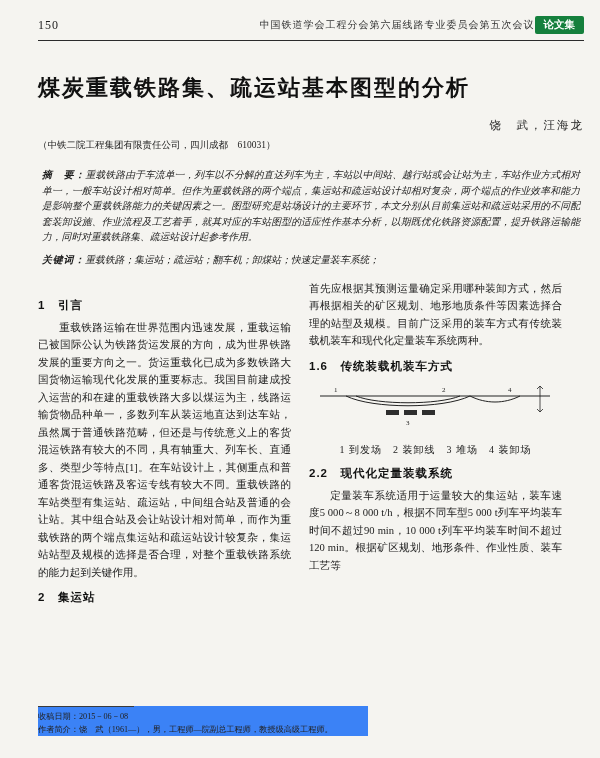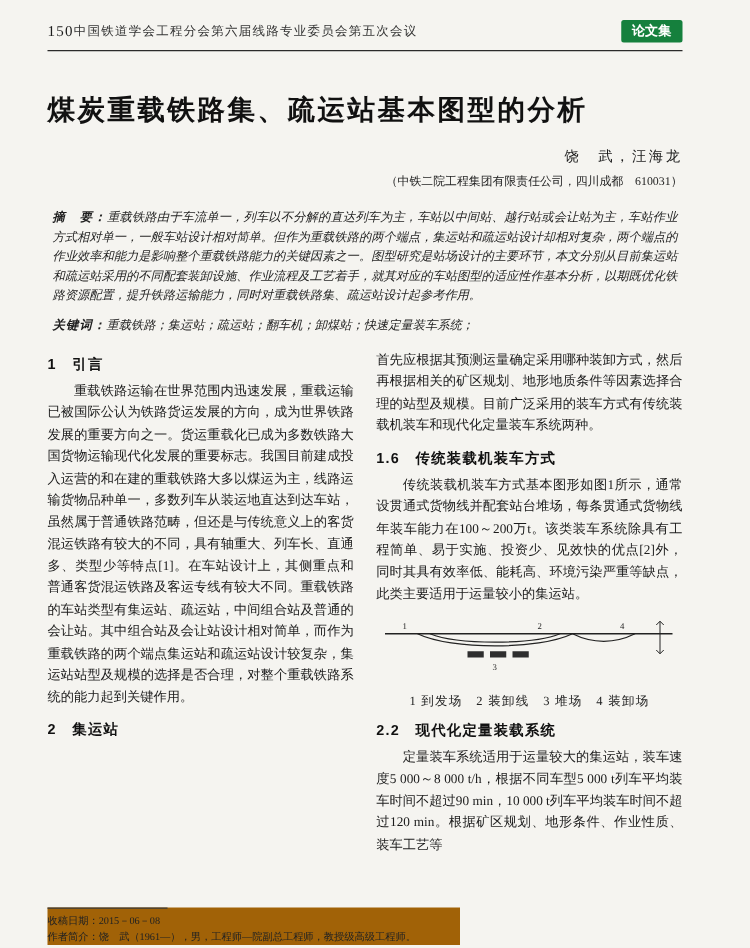--- a/index.html
+++ b/index.html
@@ -2,69 +2,69 @@
 <html><head>
 <meta charset="utf-8">
 <style>
   html,body{margin:0;padding:0}
   body{
     width:600px;height:758px;background:#f1efeb;
     font-family:"Liberation Serif","DejaVu Serif",serif;color:#1c1c1c;
   }
   .page{
     position:relative;width:600px;height:758px;box-sizing:border-box;
-    padding:16px 54px 0 38px;background:#f5f4f0;overflow:hidden;
+    padding:16px 16px 0 38px;background:#f5f4f0;overflow:hidden;
   }
   
   .pg-header{display:flex;align-items:center;border-bottom:1.5px solid #2b2b2b;padding-bottom:6px}
   .pg-num{font-size:12px;letter-spacing:1px}
-  .pg-conf{flex:1;text-align:left;font-size:10px;color:#333;letter-spacing:1px}
+  .pg-conf{flex:1;text-align:right;font-size:10px;color:#333;letter-spacing:1px}
   .pg-badge{
     background:#15803d;color:#fff;font-size:10.5px;font-weight:bold;
     padding:2px 9px;border-radius:2px;font-family:"Liberation Sans","DejaVu Sans",sans-serif;
   }
   
   .title{
     font-size:22px;font-weight:bold;margin:32px 0 0 0;
     letter-spacing:2px;font-family:"Liberation Sans","DejaVu Sans",sans-serif;color:#111;
   }
   .authors{text-align:right;font-size:11.5px;margin-top:15px;letter-spacing:2px}
-  .affiliation{text-align:right;font-size:9.5px;margin-top:6px;color:#222}
+  .affiliation{text-align:left;font-size:9.5px;margin-top:6px;color:#222}
   
   .abstract{
     font-size:9.8px;line-height:15.5px;text-align:justify;margin:15px 4px 0 4px;
     font-style:italic;color:#1e1e1e;
   }
   .abstract b{font-style:italic;letter-spacing:1px}
   .keywords{font-size:9.8px;margin:9px 4px 0 4px;font-style:italic}
   .keywords b{letter-spacing:1px}
   
   .columns{display:flex;gap:18px;margin-top:13px}
   .col{width:253px}
   .col h2{
     font-size:11.5px;font-weight:bold;margin:9px 0 6px 0;
     font-family:"Liberation Sans","DejaVu Sans",sans-serif;color:#111;letter-spacing:1px;
   }
-  .col h2:first-child{margin-top:4px}
+  .col h2:first-child{margin-top:18px}
   .para{
     margin:0;font-size:10.6px;line-height:17.5px;text-align:justify;
     text-indent:2em;color:#1b1b1b;
   }
   .para.noindent{text-indent:0}
   
   .fig{margin:8px 0 4px 0;text-align:center}
   .fig svg{display:block;margin:0 auto}
   .fig-legend{font-size:10px;margin-top:5px;color:#222;letter-spacing:1px}
   .fig-caption{
     font-size:9px;font-weight:bold;margin-top:3px;
     font-family:"Liberation Sans","DejaVu Sans",sans-serif;letter-spacing:1px;
   }
   .fig .mark{font-size:7px;fill:#222;font-family:"Liberation Serif",serif}
   
-  .footnote{position:absolute;left:38px;bottom:2px;width:330px;background:#a16207}
+  .footnote{position:absolute;left:38px;bottom:22px;width:330px;background:#3b82f6}
   .fn-rule{width:96px;border-top:1px solid #3a3a3a;margin-bottom:4px}
   .fn-line{font-size:8.2px;line-height:12.5px;color:#222}
 </style>
 </head>
 <body>
 
 <div class="page">
 
   <header class="pg-header">
     <span class="pg-num">150</span>
@@ -84,21 +84,20 @@
 
     <div class="col">
       <h2>1　引言</h2>
       <p class="para">重载铁路运输在世界范围内迅速发展，重载运输已被国际公认为铁路货运发展的方向，成为世界铁路发展的重要方向之一。货运重载化已成为多数铁路大国货物运输现代化发展的重要标志。我国目前建成投入运营的和在建的重载铁路大多以煤运为主，线路运输货物品种单一，多数列车从装运地直达到达车站，虽然属于普通铁路范畴，但还是与传统意义上的客货混运铁路有较大的不同，具有轴重大、列车长、直通多、类型少等特点[1]。在车站设计上，其侧重点和普通客货混运铁路及客运专线有较大不同。重载铁路的车站类型有集运站、疏运站，中间组合站及普通的会让站。其中组合站及会让站设计相对简单，而作为重载铁路的两个端点集运站和疏运站设计较复杂，集运站站型及规模的选择是否合理，对整个重载铁路系统的能力起到关键作用。</p>
       <h2>2　集运站</h2>
     </div>
 
     <div class="col">
       <p class="para noindent">首先应根据其预测运量确定采用哪种装卸方式，然后再根据相关的矿区规划、地形地质条件等因素选择合理的站型及规模。目前广泛采用的装车方式有传统装载机装车和现代化定量装车系统两种。</p>
       <h2>1.6　传统装载机装车方式</h2>
-      <p class="para">传统装载机装车方式基本图形如图1所示，通常设贯通式货物线并配套站台堆场，每条贯通式货物线年装车能力在100～200万t。该类装车系统除具有工程简单、易于实施、投资少、见效快的优点[2]外，同时其具有效率低、能耗高、环境污染严重等缺点，此类主要适用于运量较小的集运站。</p>
 
       <figure class="fig" style="margin-left:0;margin-right:0">
         <svg width="236" height="56" viewBox="0 0 236 56">
 
           <line x1="2" y1="14" x2="232" y2="14" stroke="#222" stroke-width="1.2"></line>
 
           <path d="M28 14 C 55 27, 125 27, 152 14" fill="none" stroke="#222" stroke-width="1"></path>
 
           <path d="M38 14 C 60 23, 120 23, 142 14" fill="none" stroke="#222" stroke-width="1"></path>
 

